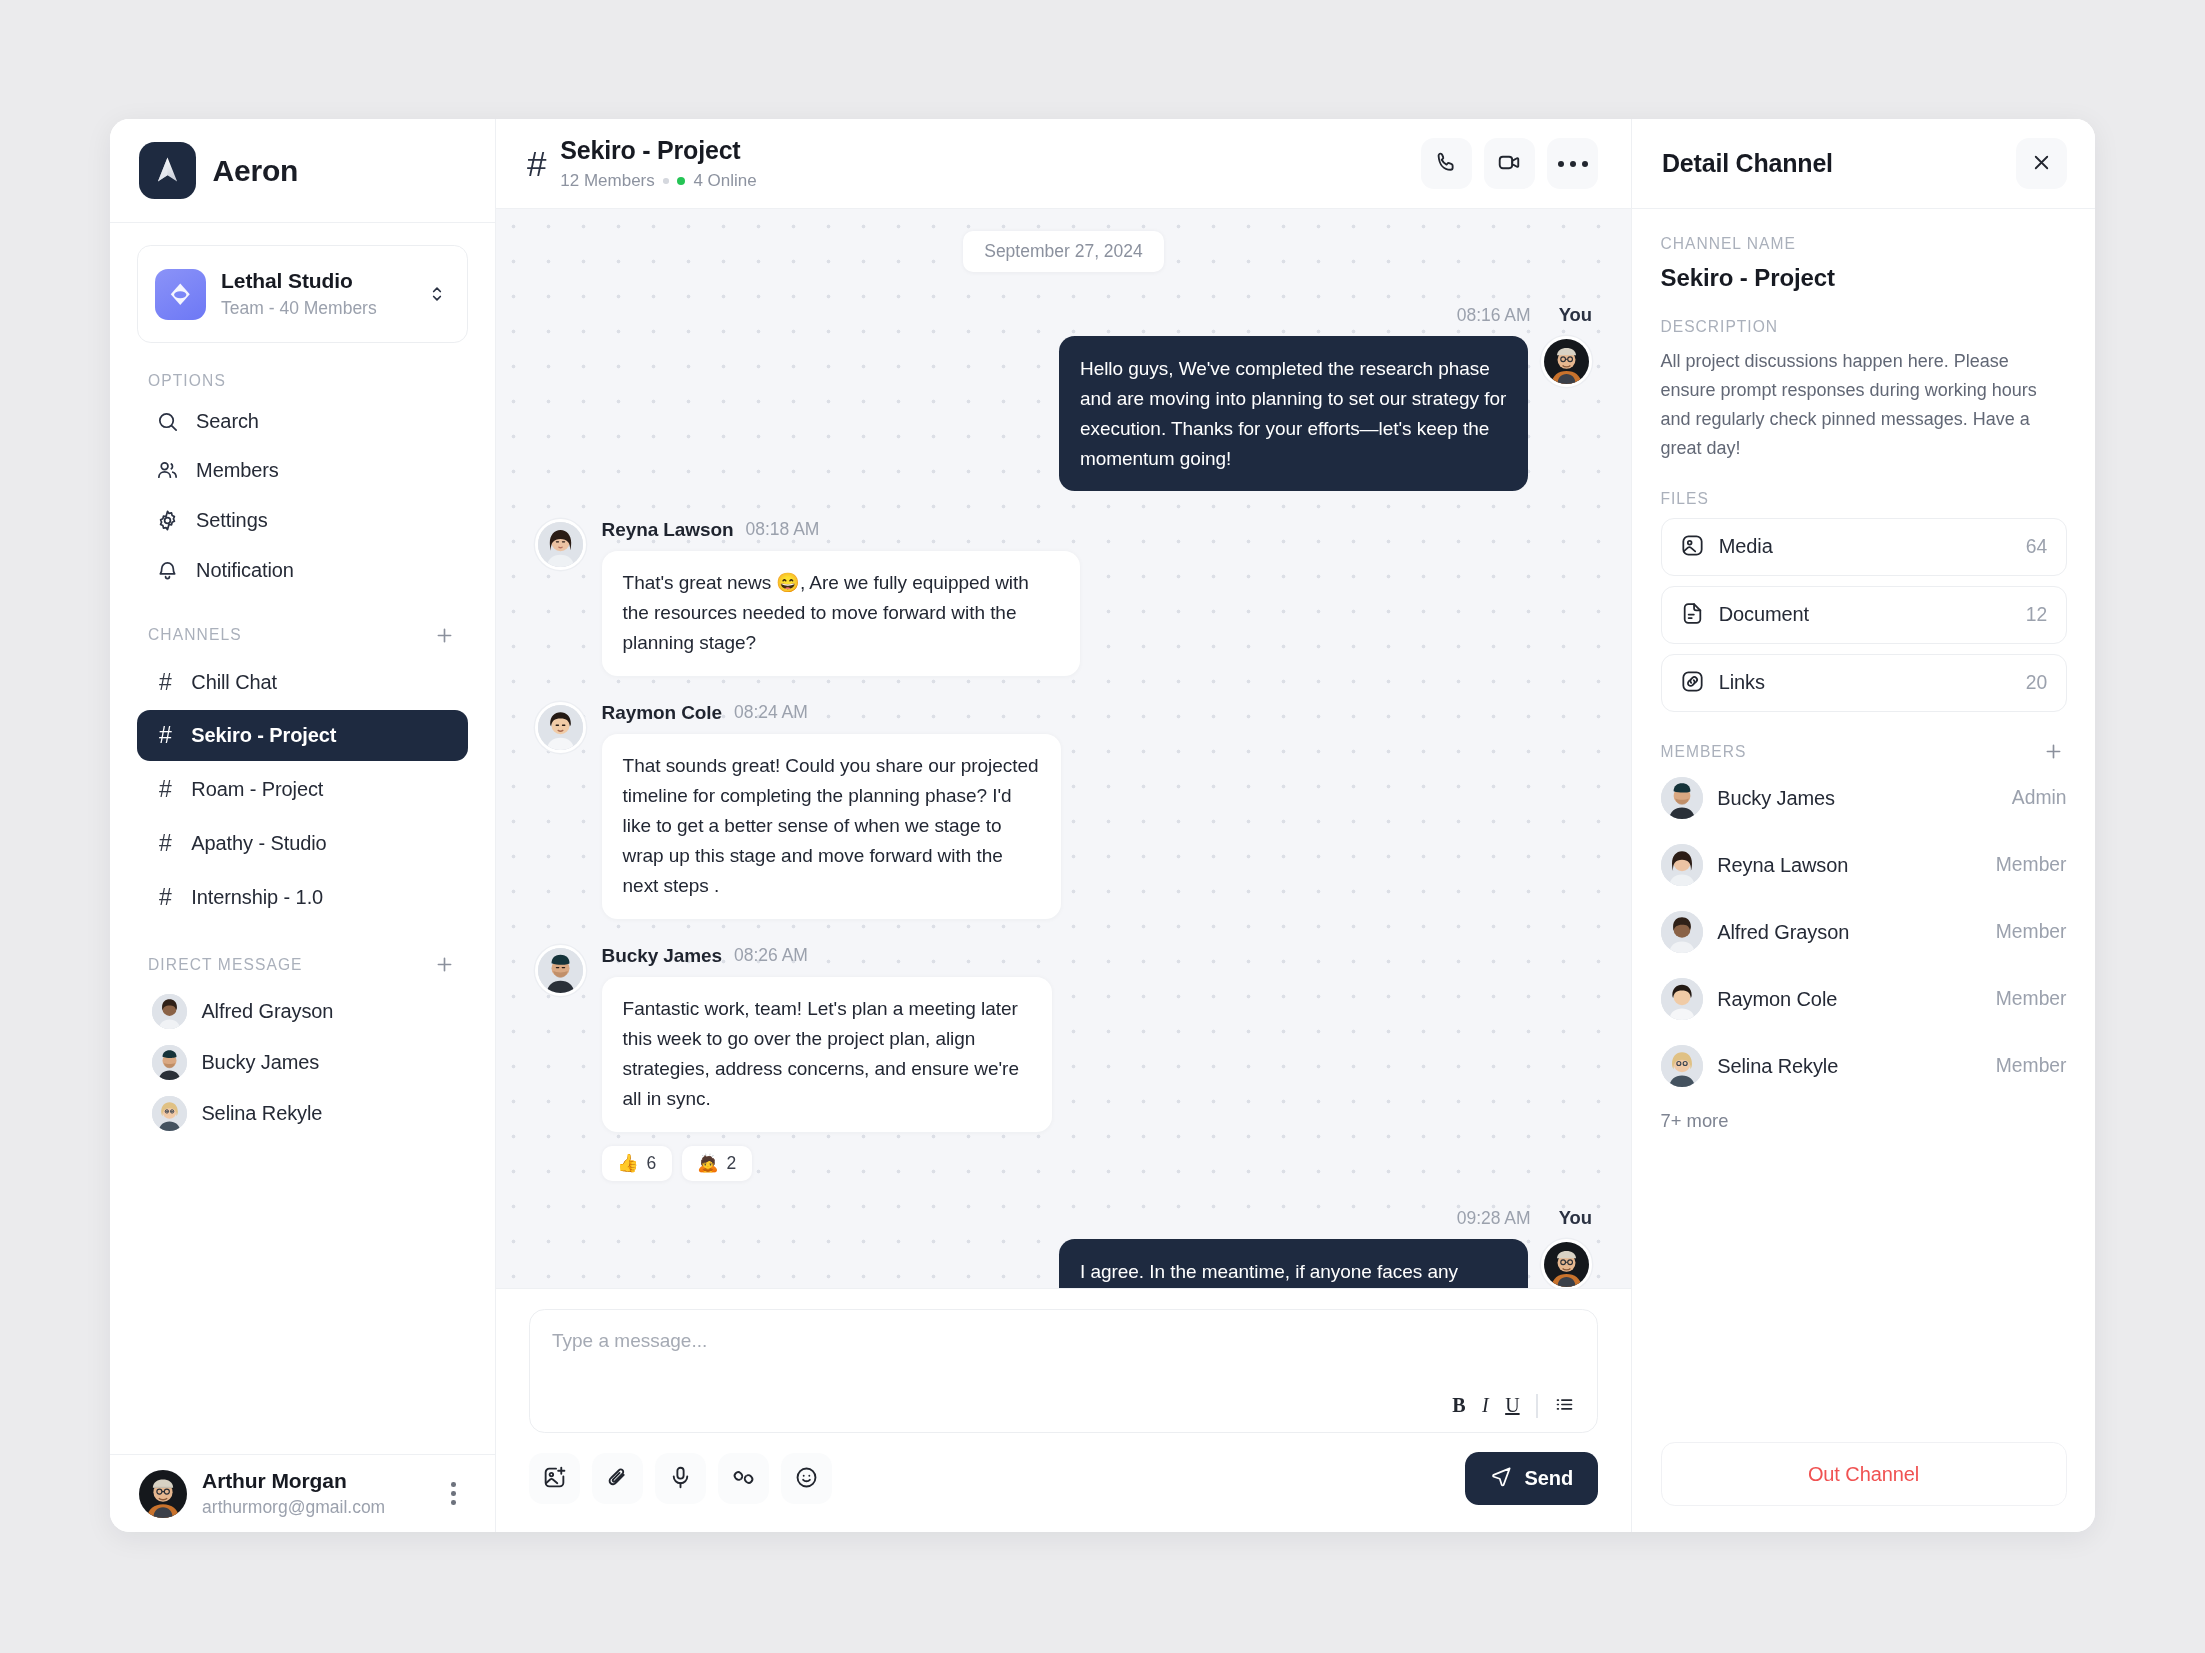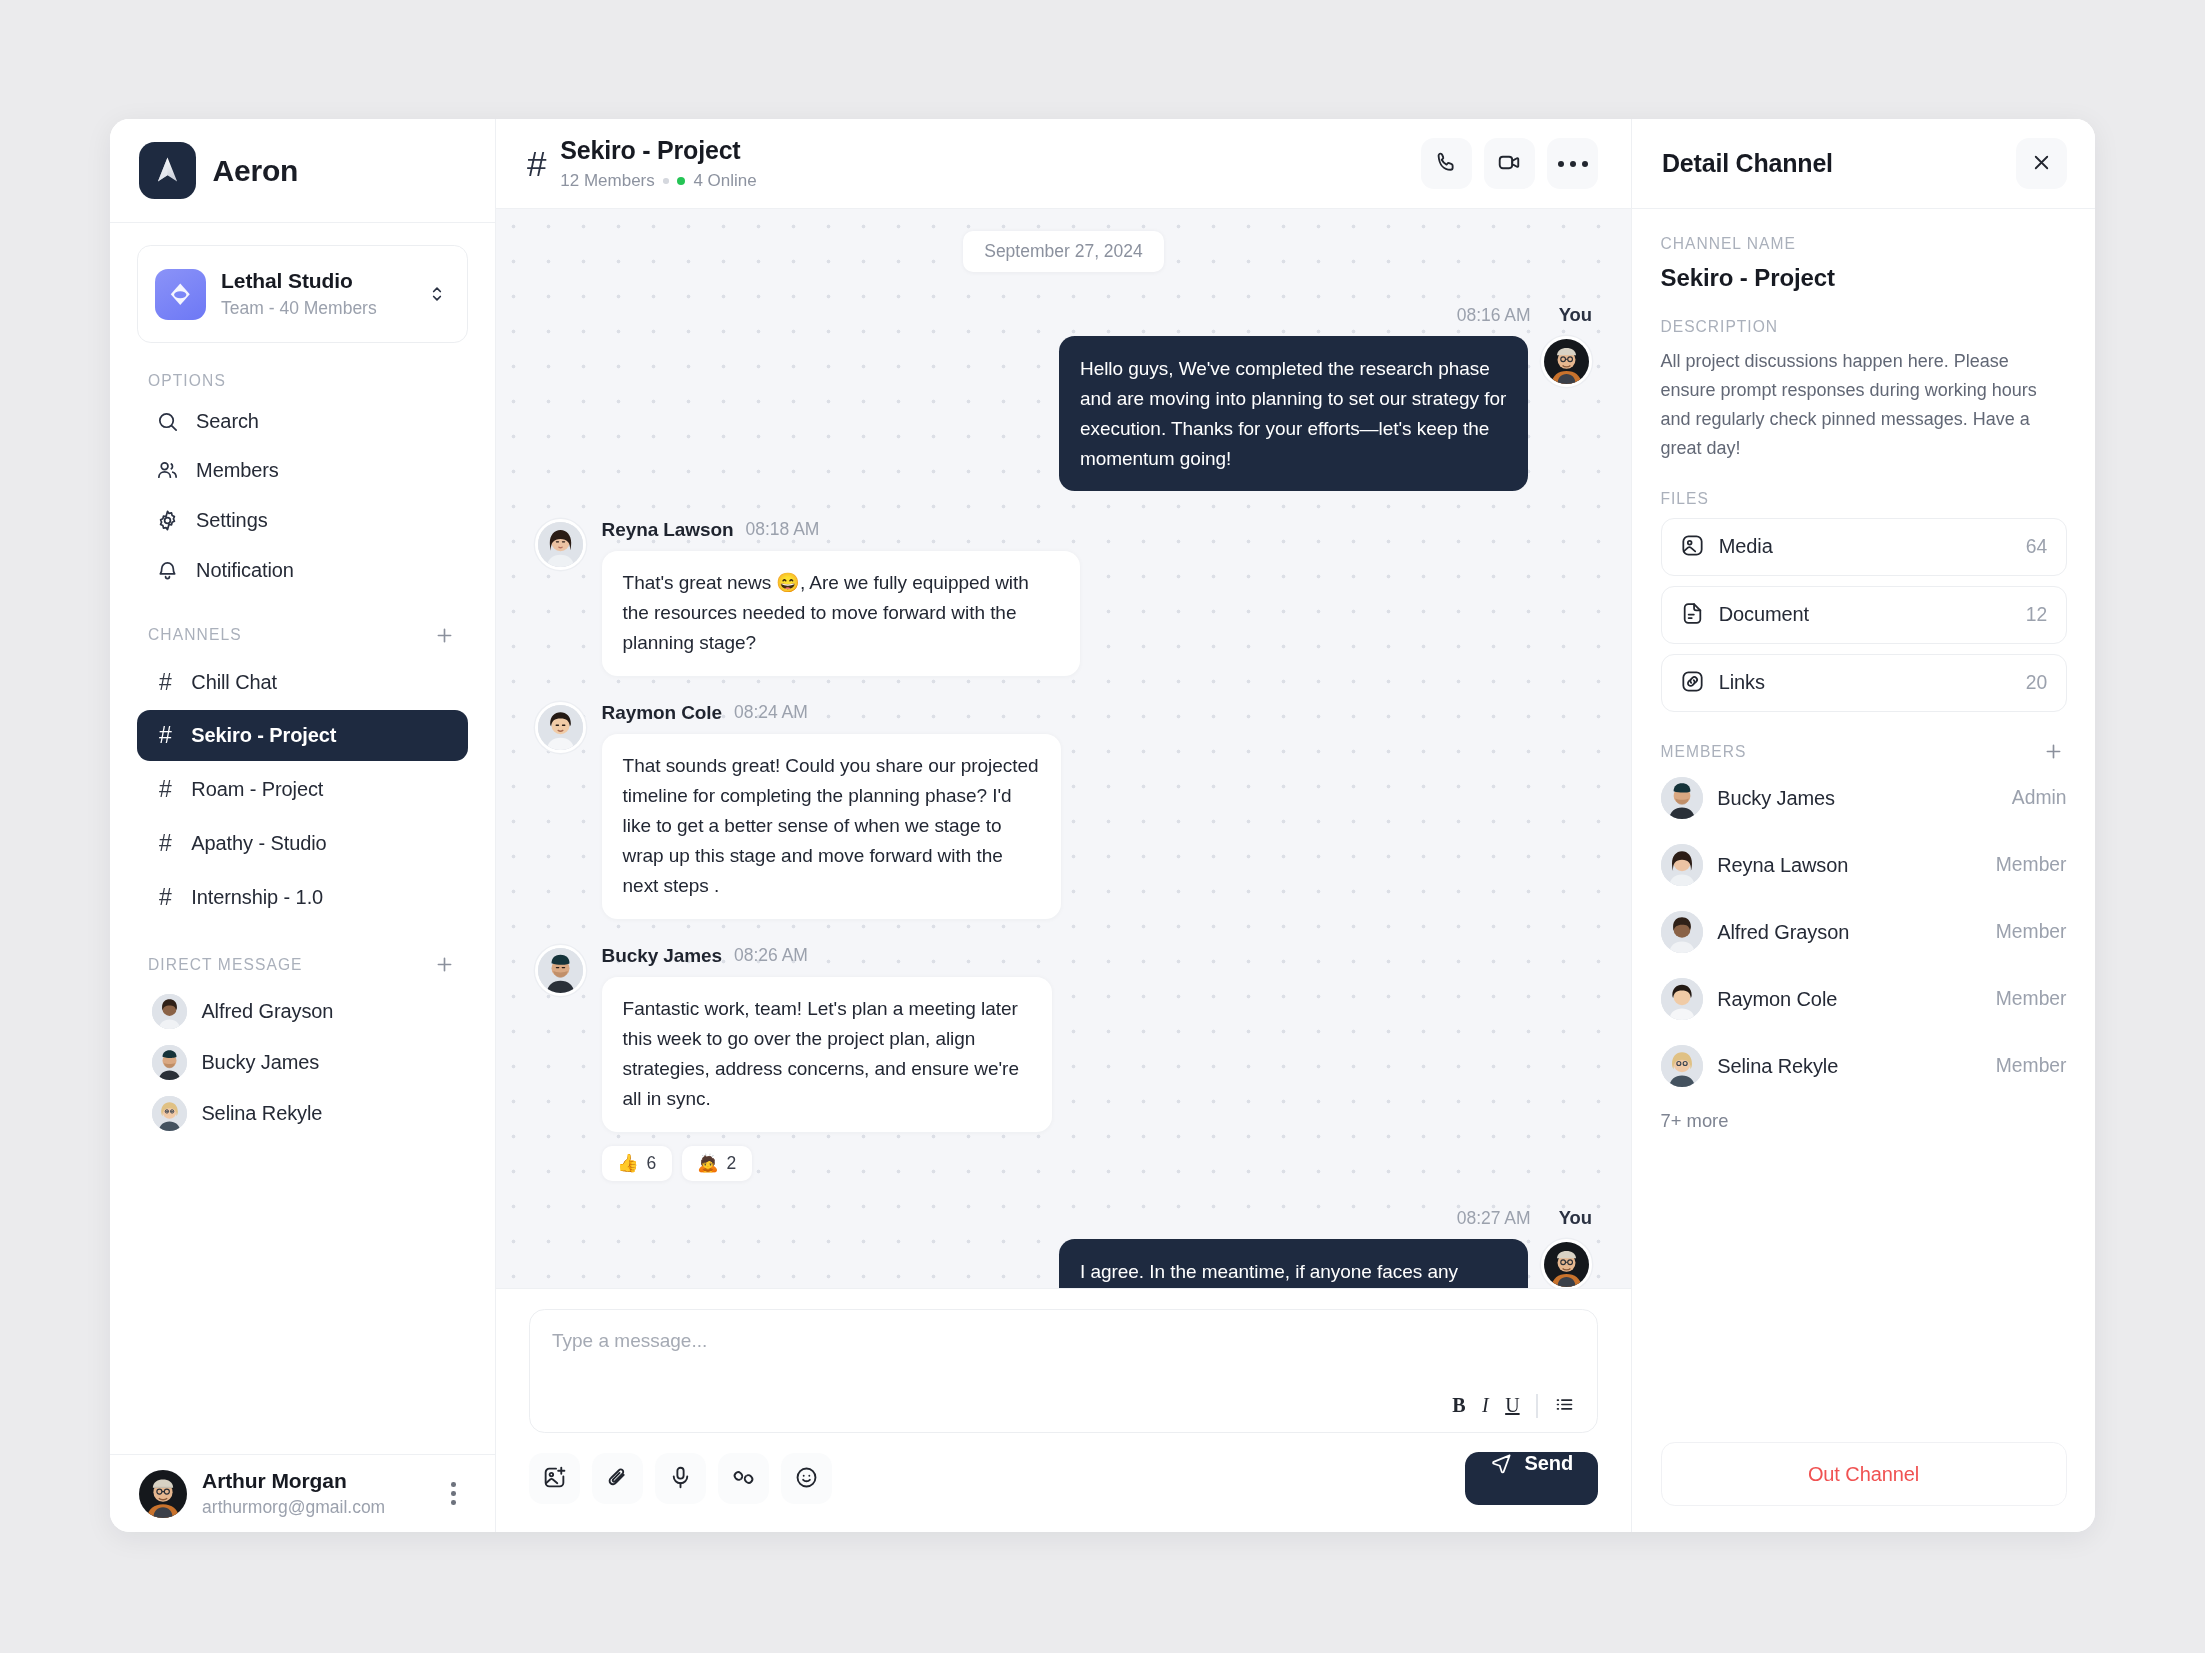--- a/index.html
+++ b/index.html
@@ -258,21 +258,21 @@
     display:flex; align-items:center; justify-content:center;
     margin-right: 12px;
   }
   .send-btn {
     margin-left: auto;
     background: #1e2a40;
     color: #fff;
     border-radius: 13.8px;
     height: 53px;
     padding: 0 25px;
-    display: flex; gap: 12px;
+    display: flex; align-items: center; gap: 12px;
     font-size: 20px; font-weight: 600; letter-spacing: -0.1px;
   }
 
   
   .detail {
     width: 463px;
     flex: 0 0 463px;
     display: flex;
     flex-direction: column;
     background: #fff;
@@ -654,21 +654,21 @@
             <div class="reaction">
               <span>🙇</span>
               <span>2</span>
             </div>
           </div>
         </div>
       </div>
 
       <div class="msg-out">
         <div class="msg-out-head">
-          <span class="msg-time">08:27 AM</span>
+          <span class="msg-time">09:28 AM</span>
           <span class="msg-you">You</span>
         </div>
         <div class="msg-out-row">
           <div class="bubble-dark">I agree. In the meantime, if anyone faces any challenges or requires help, please feel free to reach out to the team for support. We're here to assist each other 💪.</div>
           <span class="avatar">
             <svg class="face" viewBox="0 0 40 40">
                 <rect width="40" height="40" fill="#15181c"></rect>
               <path d="M7 40c0-7.5 5.8-11.5 13-11.5S33 32.5 33 40z" fill="#c8722c"></path>
               <path d="M12 40c0-6 3.6-9 8-9s8 3 8 9z" fill="#3b4049"></path>
               <circle cx="20" cy="18.5" r="8" fill="#e6b78f"></circle>

